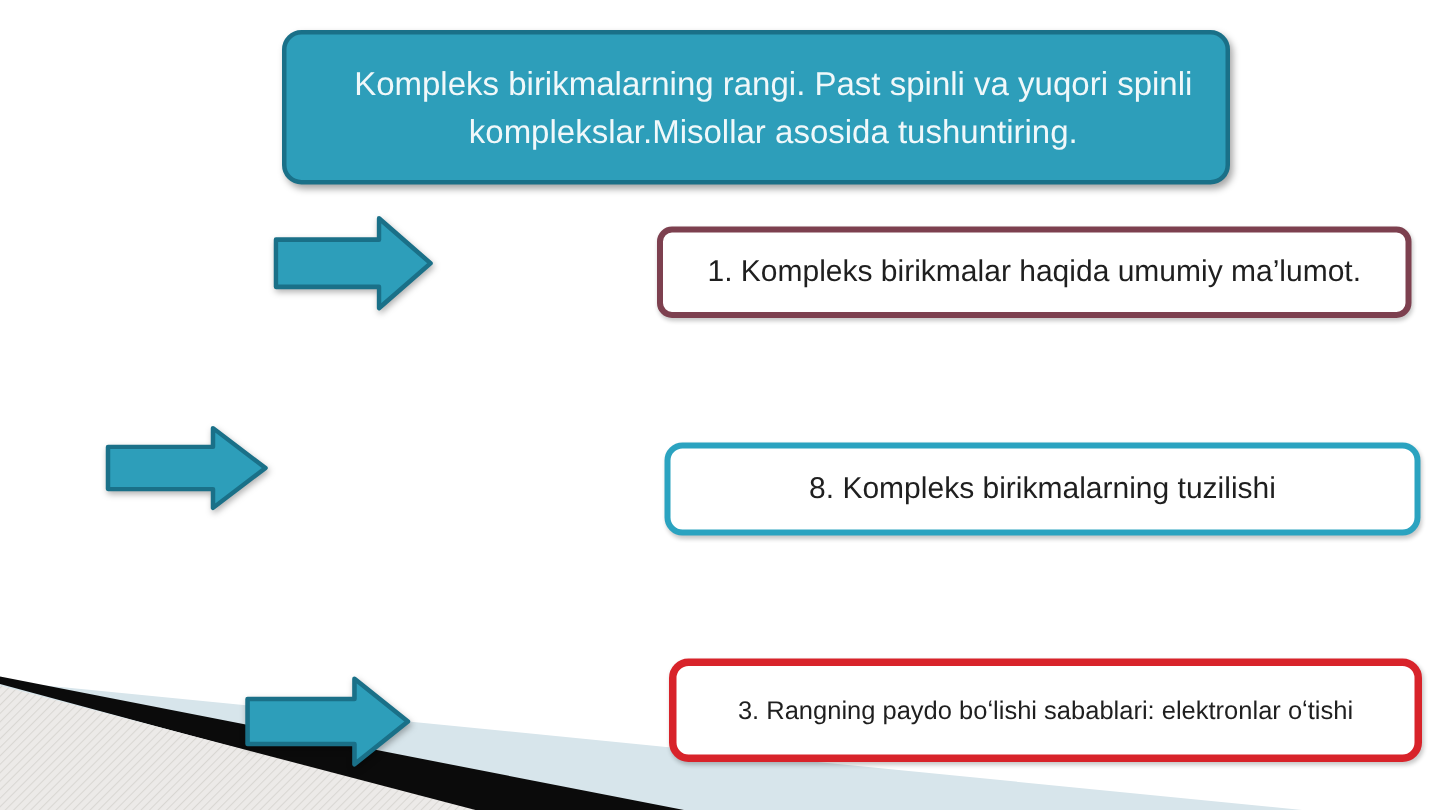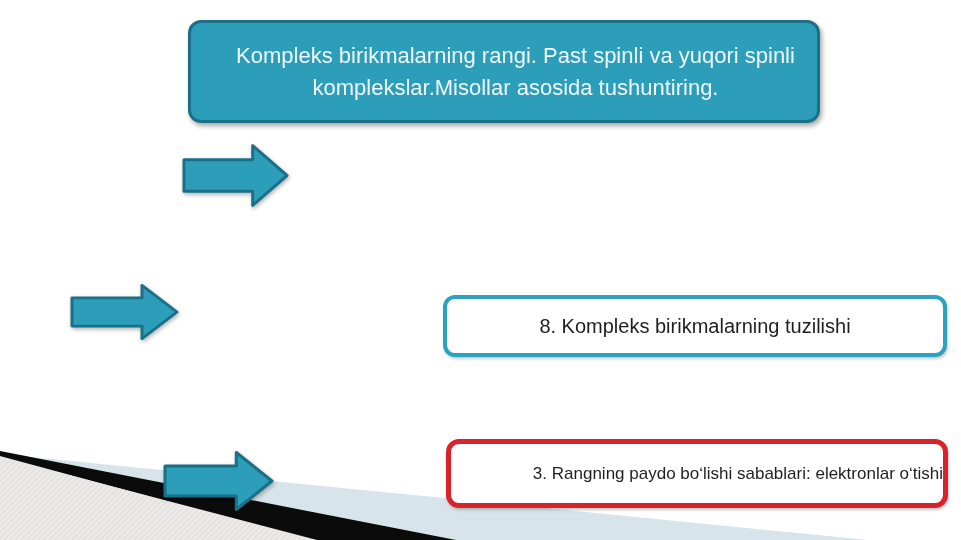--- a/index.html
+++ b/index.html
@@ -96,21 +96,20 @@
     left: 443px; top: 295px; width: 504px; height: 62px;
     border: 4px solid var(--box2-border, #2BA3C0);
     border-radius: 12px;
   }
   .box2 .topic-label { font-size: 20px; line-height: 27px; max-width: 470px; }
 
   .box3 {
     left: 446px; top: 439px; width: 502px; height: 69px;
     border: 5px solid var(--box3-border, #D8232A);
     border-radius: 13px;
-    justify-content: flex-end;
   }
   .box3 .topic-label { font-size: 17px; line-height: 24px; max-width: 430px; }
 </style>
 </head>
 <body>
 
 <div class="slide">
 
   <svg class="decoration" width="961" height="540" viewBox="0 0 961 540" preserveAspectRatio="none" aria-hidden="true">
     <defs>
@@ -131,20 +130,23 @@
   <svg class="arrow arrow-1" viewBox="0 0 110 62" preserveAspectRatio="none" aria-hidden="true">
     <polygon class="arrow-shape" points="2,16 72,16 72,2.5 107,31 72,59.5 72,46 2,46"></polygon>
   </svg>
   <svg class="arrow arrow-2" viewBox="0 0 110 62" preserveAspectRatio="none" aria-hidden="true">
     <polygon class="arrow-shape" points="2,16 72,16 72,2.5 107,31 72,59.5 72,46 2,46"></polygon>
   </svg>
   <svg class="arrow arrow-3" viewBox="0 0 110 62" preserveAspectRatio="none" aria-hidden="true">
     <polygon class="arrow-shape" points="2,16 72,16 72,2.5 107,31 72,59.5 72,46 2,46"></polygon>
   </svg>
 
+  <div class="topic-box box1">
+    <span class="topic-label">1. Kompleks birikmalar haqida umumiy ma’lumot.</span>
+  </div>
   <div class="topic-box box2">
     <span class="topic-label">8. Kompleks birikmalarning tuzilishi</span>
   </div>
   <div class="topic-box box3">
     <span class="topic-label">3. Rangning paydo boʻlishi sabablari: elektronlar oʻtishi</span>
   </div>
 
 </div>
 
 </body></html>

